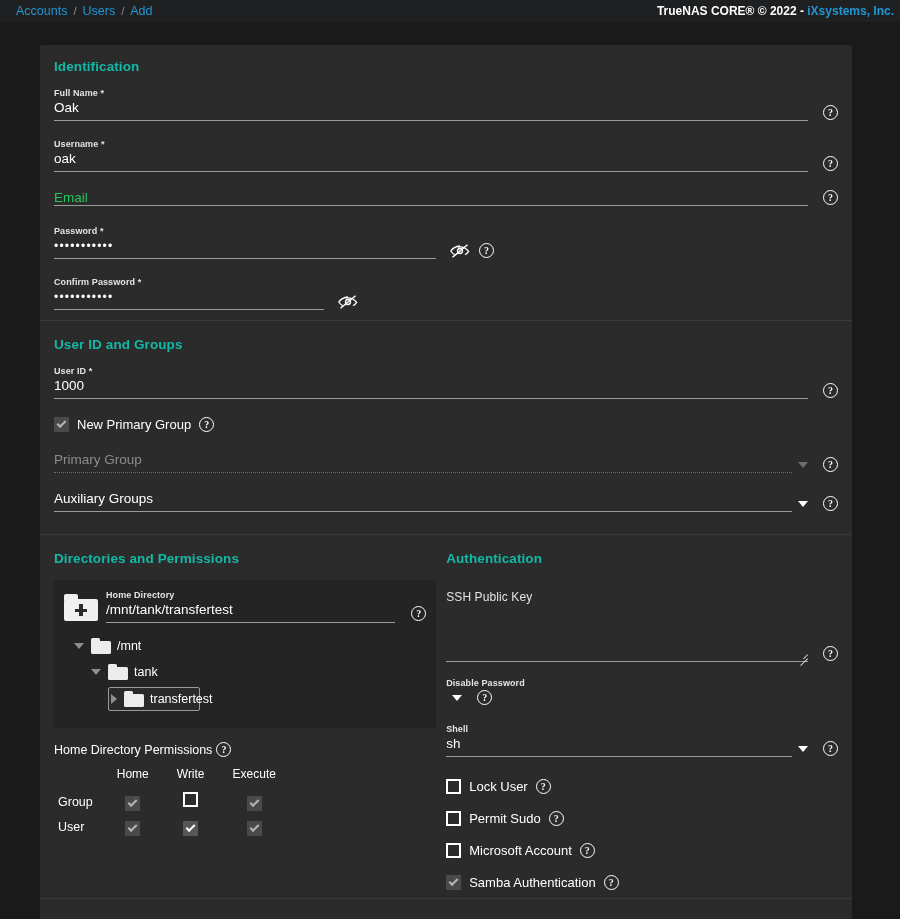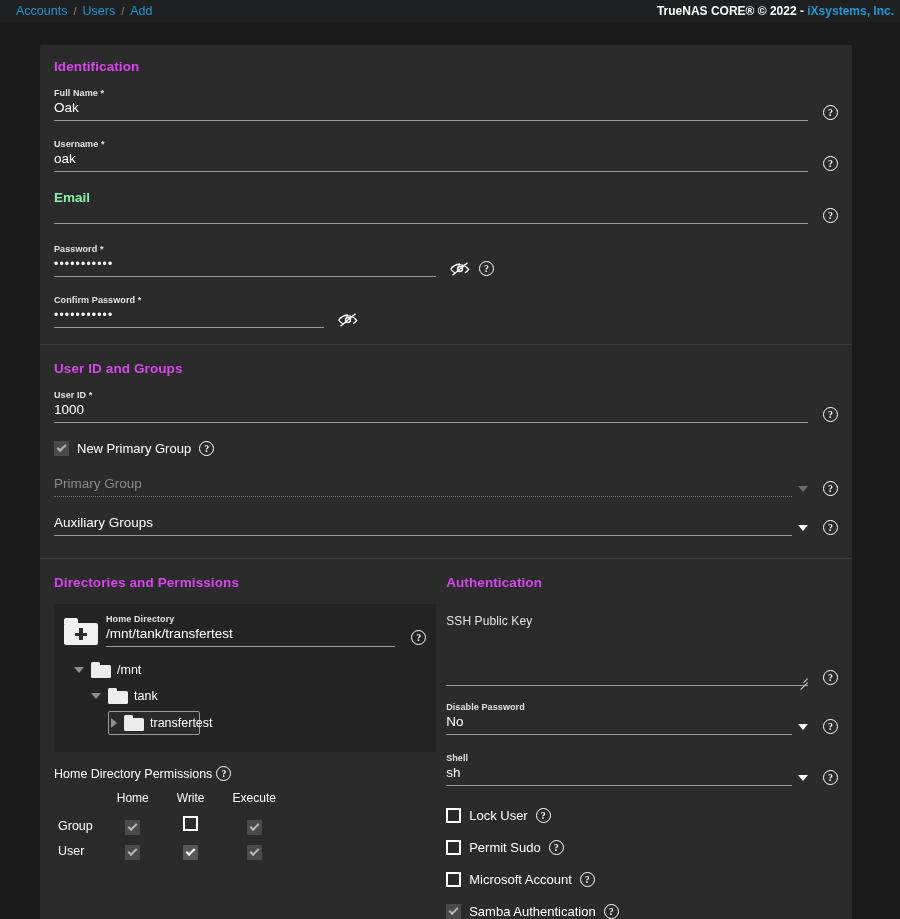--- a/index.html
+++ b/index.html
@@ -30,21 +30,21 @@
   
   .card {
     position: absolute;
     left: 40px; top: 45px;
     width: 812px;
     background: #2b2b2b;
     border-radius: 2px;
   }
   .section { padding: 14px 14px 10px 14px; }
   .section-title {
-    font-size: 13.5px; font-weight: bold; color: #d946ef;
+    font-size: 13.5px; font-weight: bold; color: #14b8a6;
     margin-bottom: 14px; letter-spacing: .1px;
   }
   .divider { height: 1px; background: #3a3a3a; }
 
   
   .field { position: relative; margin-bottom: 18px; }
   .field-label {
     font-size: 9px; color: #e3e3e3; font-weight: bold;
     letter-spacing: .1px; display: block; margin-bottom: 2px;
   }
@@ -56,22 +56,22 @@
     font-size: 13.5px; color: #ffffff;
     padding: 0 0 4px 0; line-height: 16px;
     border-bottom: 1px solid #9a9a9a;
     flex: 1 1 auto; min-height: 20px;
   }
   .field-input.dotted { border-bottom: 1px dotted #6d6d6d; color: #8b8b8b; }
   .field-input.placeholder-only { color: #8b8b8b; }
   .dots { letter-spacing: 1.2px; font-size: 12px; }
 
   .label-inline {
-    font-size: 13.5px; color: #86efac; padding-bottom: 18px;
-    border-bottom: 1px solid #9a9a9a; flex: 1 1 auto; font-weight: bold;
+    font-size: 13.5px; color: #22c55e; padding-bottom: 0;
+    border-bottom: 1px solid #9a9a9a; flex: 1 1 auto;
   }
 
   
   .help {
     width: 15px; height: 15px; border-radius: 50%;
     border: 1.6px solid #ffffff; color: #ffffff;
     font-size: 10px; font-weight: bold;
     display: inline-flex; align-items: center; justify-content: center;
     flex: 0 0 auto; line-height: 1; cursor: pointer;
     font-family: "Liberation Serif", serif;
@@ -255,21 +255,21 @@
           <path d="M12 3C6.5 3 2.2 7 1 9c.7 1.2 2.3 3.1 4.6 4.5M9.5 4.4C10.3 4.1 11.1 4 12 4c5 0 9 3.6 10.4 5.4-.8 1.2-2.3 2.9-4.4 4.1" fill="none" stroke="#ffffff" stroke-width="1.6"></path>
           <circle cx="12" cy="9" r="3" fill="none" stroke="#ffffff" stroke-width="1.6"></circle>
           <line x1="3" y1="16.5" x2="21" y2="1.5" stroke="#ffffff" stroke-width="1.8"></line>
         </svg>
         <span style="width:9px;flex:0 0 auto;"></span>
         <span class="help" style="margin-bottom:1px;">?</span>
         <span style="flex:1 1 auto;"></span>
       </div>
     </div>
 
-    <div class="field" style="margin-bottom:6px;">
+    <div class="field" style="margin-bottom:0;">
       <span class="field-label">Confirm Password *</span>
       <div class="field-value-line" style="width:100%;">
         <div class="field-input dots" style="max-width:270px;">•••••••••••</div>
         <span style="width:14px;flex:0 0 auto;"></span>
         <svg class="eye-off" viewBox="0 0 24 18">
           <path d="M12 3C6.5 3 2.2 7 1 9c.7 1.2 2.3 3.1 4.6 4.5M9.5 4.4C10.3 4.1 11.1 4 12 4c5 0 9 3.6 10.4 5.4-.8 1.2-2.3 2.9-4.4 4.1" fill="none" stroke="#ffffff" stroke-width="1.6"></path>
           <circle cx="12" cy="9" r="3" fill="none" stroke="#ffffff" stroke-width="1.6"></circle>
           <line x1="3" y1="16.5" x2="21" y2="1.5" stroke="#ffffff" stroke-width="1.8"></line>
         </svg>
         <span style="flex:1 1 auto;"></span>
@@ -431,21 +431,20 @@
             </div>
             <div class="help-slot">
                 <span class="help">?</span>
               </div>
           </div>
         </div>
 
         <div class="field">
           <span class="field-label">Disable Password</span>
           <div class="field-value-line">
-            <div class="field-input">No</div>
             <span class="caret"></span>
             <div class="help-slot">
                 <span class="help">?</span>
               </div>
           </div>
         </div>
 
         <div class="field" style="margin-bottom:22px;">
           <span class="field-label">Shell</span>
           <div class="field-value-line">

